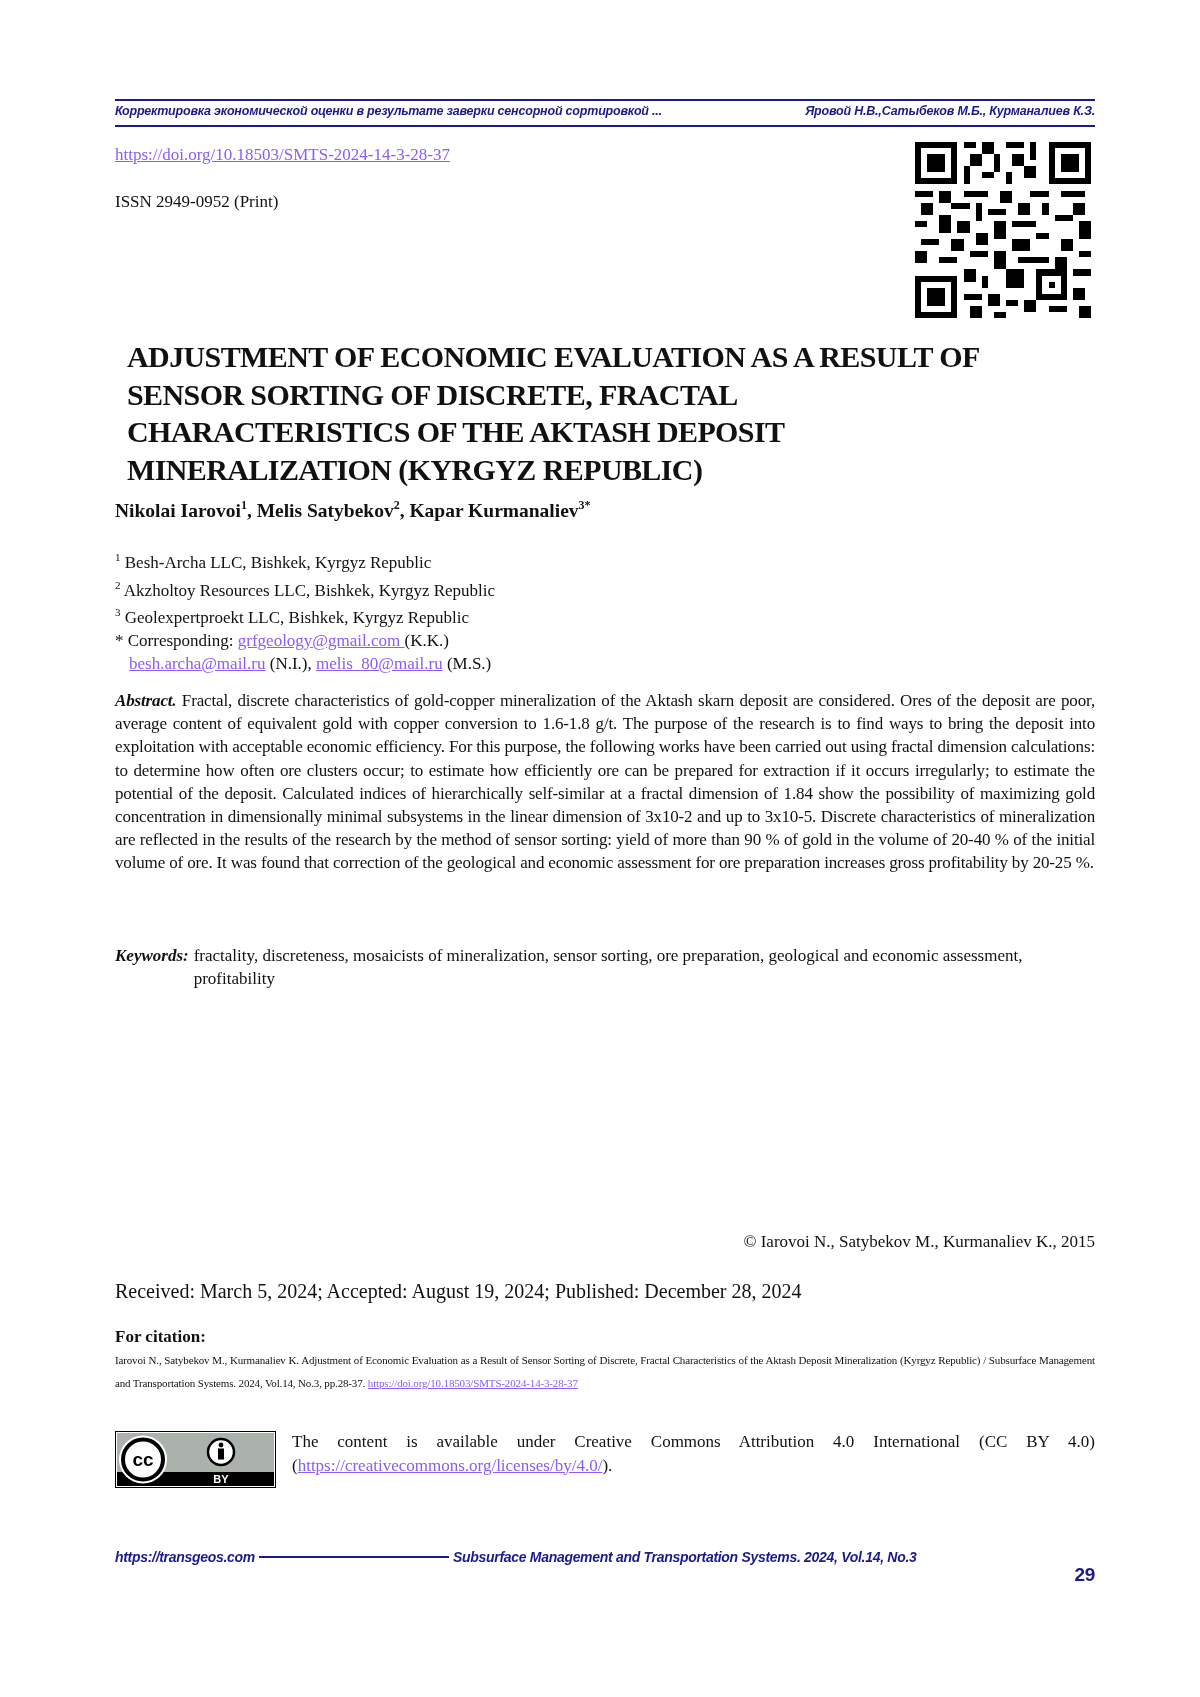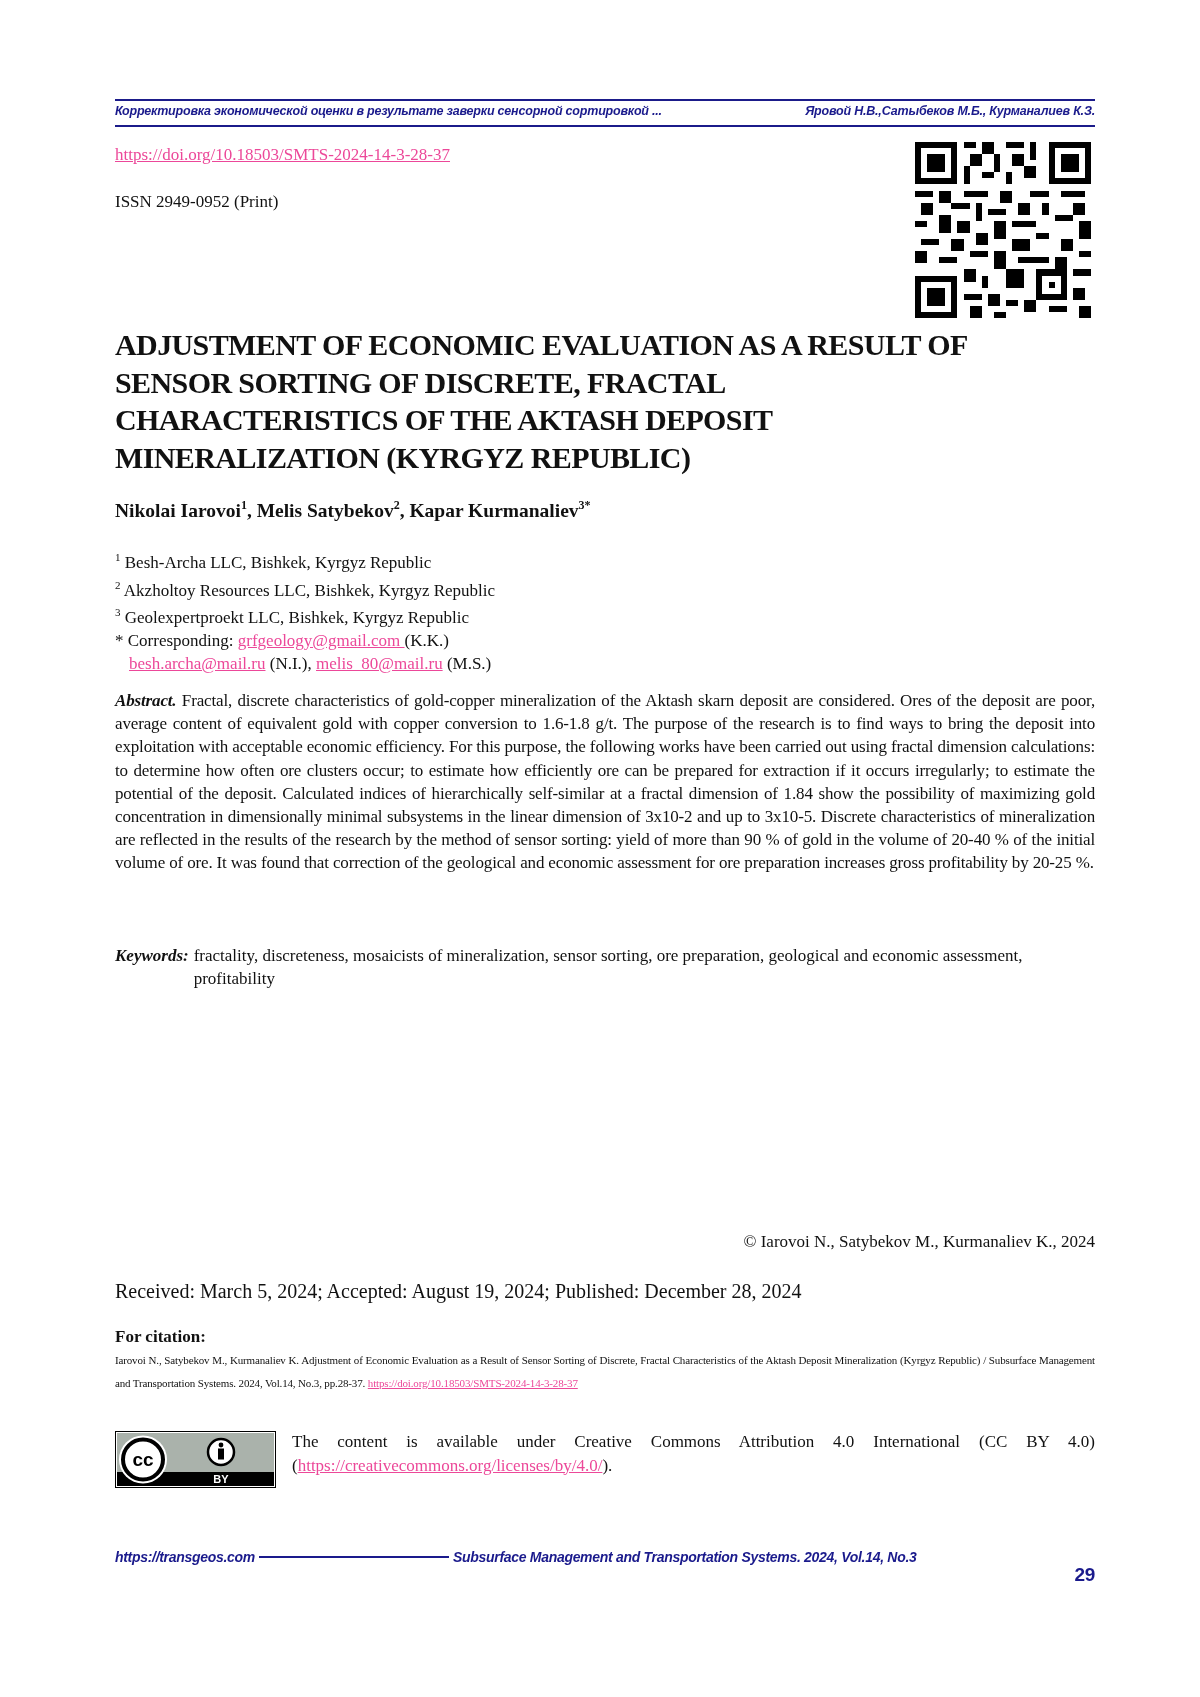--- a/index.html
+++ b/index.html
@@ -1,23 +1,23 @@
 <!DOCTYPE html>
 <html><head>
 <meta charset="utf-8">
 <style>
   html, body { margin: 0; padding: 0; background: #ffffff; }
   body { width: 1200px; height: 1697px; position: relative; overflow: hidden; font-family: "Liberation Serif", serif; color: #111; }
   .hdr-rule { position: absolute; left: 115px; width: 980px; height: 2px; background: #1b1b8a; }
   .running-head { position: absolute; top: 104px; left: 115px; width: 980px; display: flex; justify-content: space-between; font-family: "Liberation Sans", sans-serif; font-style: italic; font-weight: bold; font-size: 12.5px; color: #1a1a8c; letter-spacing: -0.2px; align-items: flex-end; }
-  a.link { color: #ec4899; text-decoration: underline; }
+  a.link { color: #8b5cf6; text-decoration: underline; }
   .doi-top { position: absolute; top: 145px; left: 115px; font-size: 17px; }
   .issn { position: absolute; top: 192px; left: 115px; font-size: 17px; }
   .qr { position: absolute; top: 142px; left: 915px; width: 176px; height: 176px; }
-  .title { position: absolute; top: 326px; left: 115px; width: 990px; font-family: "Liberation Serif", serif; font-weight: bold; font-size: 30px; line-height: 37.5px; letter-spacing: -0.6px; margin: 0; }
+  .title { position: absolute; top: 326px; left: 115px; width: 990px; font-family: "Liberation Serif", serif; font-weight: bold; font-size: 30px; line-height: 37.5px; letter-spacing: -0.6px; margin: 12px; }
   .authors { position: absolute; top: 498px; left: 115px; font-weight: bold; font-size: 19.5px; }
   .authors sup { font-size: 12px; }
   .affils { position: absolute; top: 546px; left: 115px; font-size: 17px; line-height: 23px; }
   .affils sup { font-size: 11px; }
   .affils .indent { padding-left: 14px; }
   .abstract { position: absolute; top: 689px; left: 115px; width: 980px; font-size: 17px; line-height: 23.2px; text-align: justify; margin: 0; letter-spacing: -0.15px; }
   .abstract b { font-style: italic; }
   .keywords { position: absolute; top: 944px; left: 115px; width: 980px; font-size: 17px; line-height: 23px; display: flex; }
   .keywords .kw-label { font-weight: bold; font-style: italic; white-space: nowrap; margin-right: 5px; }
   .copyright { position: absolute; top: 1232px; right: 105px; font-size: 17px; }
@@ -143,21 +143,21 @@
   </div>
 </div>
 
 <p class="abstract"><b>Abstract.</b><span> Fractal, discrete characteristics of gold-copper mineralization of the Aktash skarn deposit are considered. Ores of the deposit are poor, average content of equivalent gold with copper conversion to 1.6-1.8 g/t. The purpose of the research is to find ways to bring the deposit into exploitation with acceptable economic efficiency. For this purpose, the following works have been carried out using fractal dimension calculations: to determine how often ore clusters occur; to estimate how efficiently ore can be prepared for extraction if it occurs irregularly; to estimate the potential of the deposit. Calculated indices of hierarchically self-similar at a fractal dimension of 1.84 show the possibility of maximizing gold concentration in dimensionally minimal subsystems in the linear dimension of 3x10-2 and up to 3x10-5. Discrete charac­teristics of mineralization are reflected in the results of the research by the method of sensor sorting: yield of more than 90 % of gold in the volume of 20-40 % of the initial volume of ore. It was found that correction of the geological and economic assessment for ore preparation increases gross profitability by 20-25 %.</span></p>
 
 <div class="keywords">
   <span class="kw-label">Keywords:</span>
   <span>fractality, discreteness, mosaicists of mineralization, sensor sorting, ore preparation, geological and economic assessment, profitability</span>
 </div>
 
-<div class="copyright">© Iarovoi N., Satybekov M., Kurmanaliev K., 2024</div>
+<div class="copyright">© Iarovoi N., Satybekov M., Kurmanaliev K., 2015</div>
 <div class="dates">Received: March 5, 2024; Accepted: August 19, 2024; Published: December 28, 2024</div>
 
 <div class="cite-label">For citation:</div>
 <p class="cite-text"><span>Iarovoi N., Satybekov M., Kurmanaliev K. Adjustment of Economic Evaluation as a Result of Sensor Sorting of Discrete, Fractal Characteristics of the Aktash Deposit Mineralization (Kyrgyz Republic) / Subsurface Management and Transpor­tation Systems. 2024, Vol.14, No.3, pp.28-37. </span><a class="link">https://doi.org/10.18503/SMTS-2024-14-3-28-37</a></p>
 
 <svg class="cc-badge" viewBox="0 0 161 57">
   <rect x="0.5" y="0.5" width="160" height="56" fill="#fff" stroke="#000"></rect>
   <rect x="2" y="2" width="157" height="53" fill="#aab2ab"></rect>
   <rect x="2" y="41" width="157" height="14" fill="#000"></rect>
   <circle cx="28" cy="28.5" r="24" fill="#fff"></circle>

